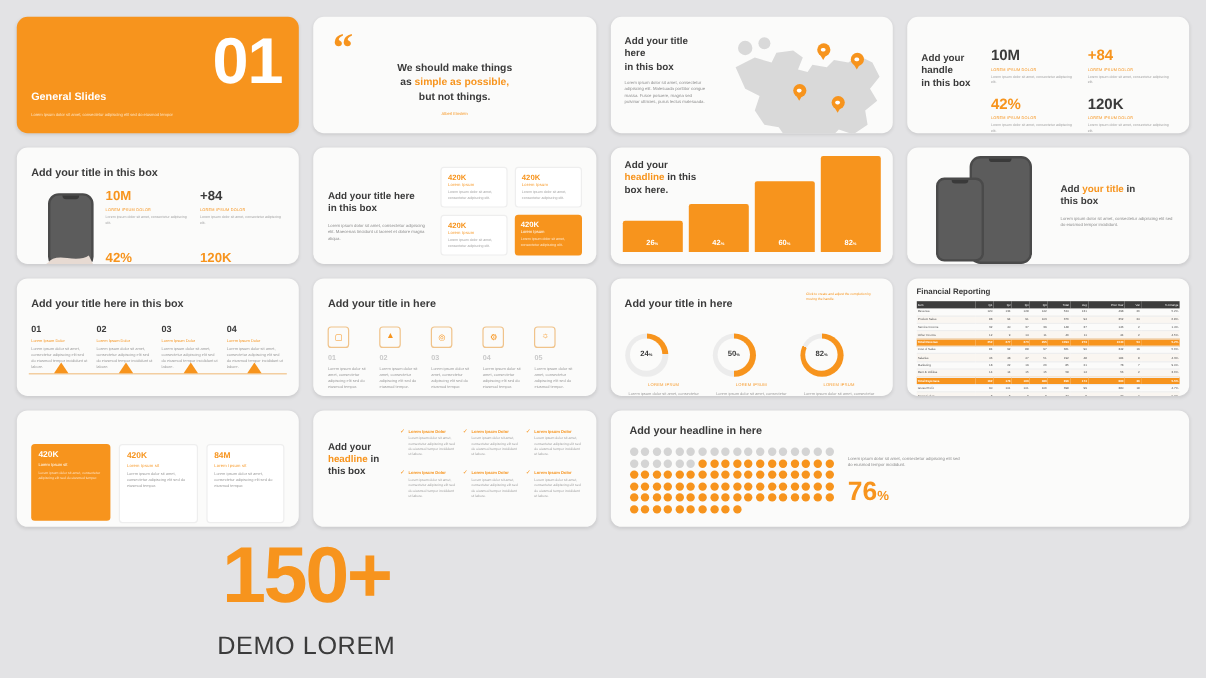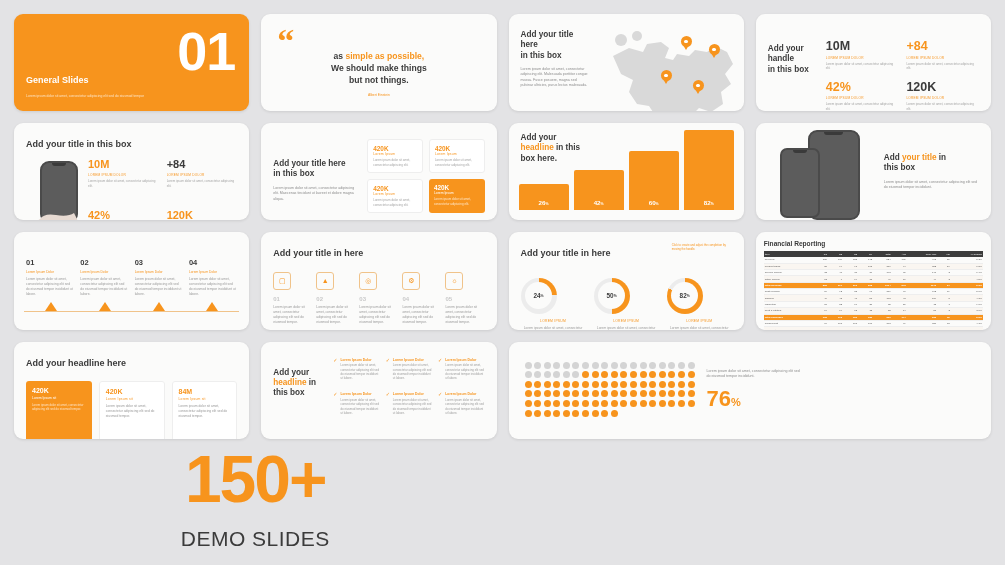--- a/index.html
+++ b/index.html
@@ -125,24 +125,24 @@
     <div class="card cover">
       <div class="num">01</div>
       <div class="ct">General Slides</div>
       <div class="cs">Lorem ipsum dolor sit amet, consectetur adipiscing elit sed do eiusmod tempor</div>
     </div>
 
     <div class="card">
       <div class="pad" style="display:flex;flex-direction:column;justify-content:center;padding:14px 16px;">
         <div class="q-mark">“</div>
         <div class="q-text" style="margin-top:-4px;">
+          <div>We should make things</div>
           <div>
             <span>as </span><span class="orange">simple as possible,</span>
           </div>
-          <div>We should make things</div>
           <div>but not things.</div>
         </div>
         <div class="q-auth">Albert Einstein</div>
       </div>
     </div>
 
     <div class="card">
       <div class="pad">
         <div class="ttl" style="width:72px;">
           <div>Add your title here</div>
@@ -327,20 +327,21 @@
             <div><span>Add </span><span class="orange">your title</span><span> in</span></div>
             <div>this box</div>
           </div>
           <div class="lorem" style="margin-top:6px;">Lorem ipsum dolor sit amet, consectetur adipiscing elit sed do eiusmod tempor incididunt.</div>
         </div>
       </div>
     </div>
 
     <div class="card">
       <div class="pad">
+        <div class="ttl2">Add your title here in this box</div>
         <div style="display:grid;grid-template-columns:repeat(4,1fr);gap:6px;margin-top:10px;">
           <div>
             <div class="stepnum">01</div>
             <div class="steptitle">Lorem Ipsum Dolor</div>
             <div class="lorem5" style="margin-top:3px;">Lorem ipsum dolor sit amet, consectetur adipiscing elit sed do eiusmod tempor incididunt ut labore.</div>
           </div>
           <div>
             <div class="stepnum">02</div>
             <div class="steptitle">Lorem Ipsum Dolor</div>
             <div class="lorem5" style="margin-top:3px;">Lorem ipsum dolor sit amet, consectetur adipiscing elit sed do eiusmod tempor incididunt ut labore.</div>
@@ -613,21 +614,20 @@
                 <td>-2</td>
                 <td>-10.0%</td>
               </tr>
             </tbody>
         </table>
       </div>
     </div>
 
     <div class="card">
       <div class="pad">
-        <div class="ttl2">Add your headline here</div>
         <div style="display:grid;grid-template-columns:repeat(3,1fr);gap:7px;margin-top:12px;">
           <div class="boxo" style="padding:6px;height:52px;">
             <div style="font-size:7px;font-weight:bold;color:#fff;">420K</div>
             <div style="font-size:3.4px;color:#fff;margin-top:2px;">Lorem Ipsum sit</div>
             <div style="font-size:2.9px;color:#ffe3c4;line-height:1.5;margin-top:3px;">Lorem ipsum dolor sit amet, consectetur adipiscing elit sed do eiusmod tempor.</div>
           </div>
           <div class="boxw" style="padding:6px;height:52px;">
             <div style="font-size:7px;font-weight:bold;" class="orange">420K</div>
             <div class="cap" style="margin-top:2px;">Lorem Ipsum sit</div>
             <div class="lorem5" style="margin-top:3px;">Lorem ipsum dolor sit amet, consectetur adipiscing elit sed do eiusmod tempor.</div>
@@ -692,20 +692,25 @@
                 <div class="ctt">Lorem Ipsum Dolor</div>
                 <div class="cbb">Lorem ipsum dolor sit amet, consectetur adipiscing elit sed do eiusmod tempor incididunt ut labore.</div>
               </div>
             </div>
         </div>
       </div>
     </div>
 
     <div class="card" style="grid-column:span 2;">
       <div class="pad" style="padding:12px 16px;">
+        <div style="display:flex;justify-content:space-between;align-items:flex-start;">
+          <div style="width:150px;">
+            <div class="ttl2">Add your headline in here</div>
+          </div>
+        </div>
         <div style="display:flex;gap:12px;margin-top:8px;align-items:center;">
           <div class="dots" style="flex:none;width:170px;">
               <i class=""></i>
               <i class=""></i>
               <i class=""></i>
               <i class=""></i>
               <i class=""></i>
               <i class=""></i>
               <i class=""></i>
               <i class=""></i>
@@ -805,17 +810,17 @@
           <div style="flex:1;padding-top:2px;">
             <div class="lorem" style="width:95px;">Lorem ipsum dolor sit amet, consectetur adipiscing elit sed do eiusmod tempor incididunt.</div>
             <div style="margin-top:6px;font-size:22px;font-weight:bold;" class="orange"><span>76</span><span style="font-size:11px;">%</span></div>
           </div>
         </div>
       </div>
     </div>
 
     <div class="nocard" style="grid-column:span 2;display:flex;flex-direction:column;align-items:center;justify-content:center;">
       <div class="hugenum">150+</div>
-      <div class="demoslides">DEMO SLIDES</div>
+      <div class="demoslides">DEMO LOREM</div>
     </div>
 
   </div>
 </div>
 
 </body></html>

